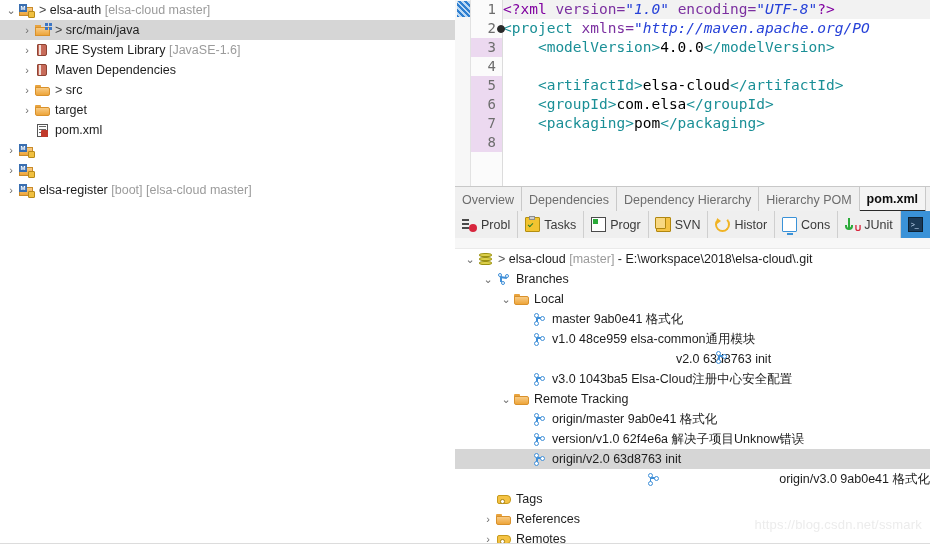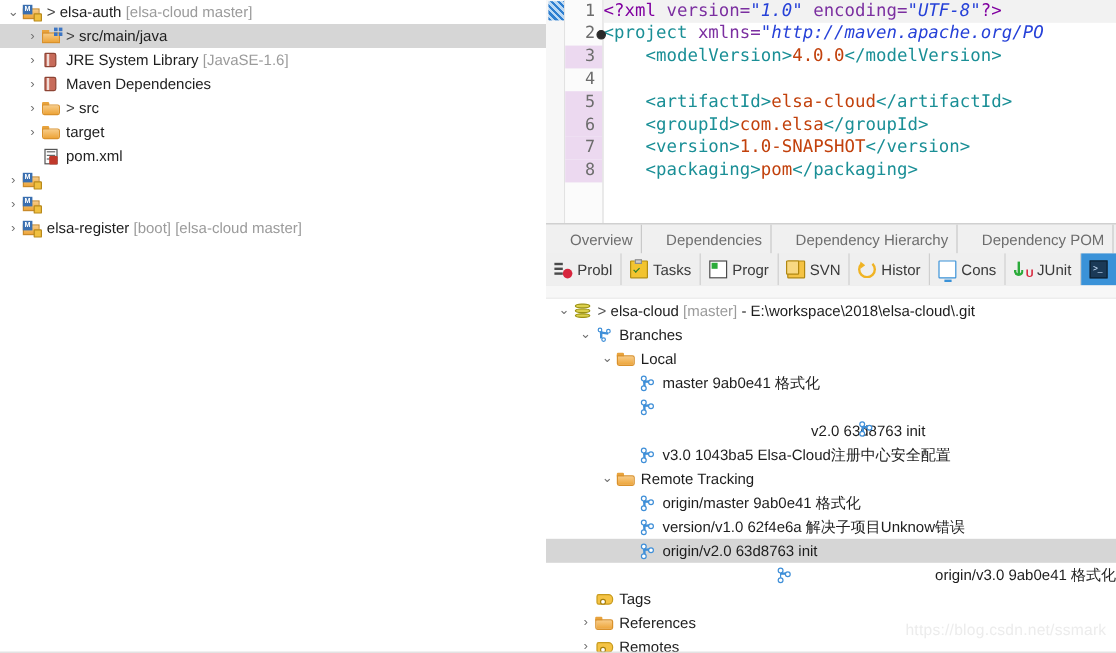--- a/index.html
+++ b/index.html
@@ -98,28 +98,28 @@
   .ed-code{position:absolute;left:48px;top:0;right:0;height:186px;overflow:hidden;}
   .cline{height:19px;line-height:19px;white-space:pre;
      font-family:"DejaVu Sans Mono","Liberation Mono",monospace;font-size:14.5px;color:#000;}
   .cline.hl{background:#f2f2f2;}
   .fold{position:absolute;left:42px;width:7px;height:19px;}
   .fold span{position:absolute;left:0;top:6px;width:6px;height:6px;border:1px solid #2a2a2a;border-radius:50%;background:#2a2a2a;}
   .tk{color:#8000a0;}          
   .tg{color:#1a8f96;}          
   .at{color:#7b2fa0;}          
   .av{color:#2641d8;font-style:italic;}  
-  .txt{color:#c2410c;}
+  .txt{color:#000000;}
 
   
   #formtabs{position:absolute;left:0;top:186px;width:475px;height:25px;
     background:#f0f0f0;border-top:1px solid #c8c8c8;border-bottom:1px solid #c8c8c8;
     display:flex;align-items:stretch;overflow:hidden;}
   .ftab{display:flex;align-items:center;padding:0 7px;font-size:12.5px;color:#6d6d6d;
-    border-right:1px solid #c9c9c9;white-space:nowrap;cursor:default;margin-left:13px;}
+    border-right:1px solid #c9c9c9;white-space:nowrap;cursor:default;}
   .ftab.act{color:#0d0d0d;font-weight:bold;background:#f4f4f4;
     border-bottom:2px solid #2b2b2b;}
 
   
   #viewtabs{position:absolute;left:0;top:211px;width:475px;height:27px;
     background:#efefef;border-bottom:1px solid #c5c5c5;display:flex;align-items:stretch;overflow:hidden;}
   .vtab{display:flex;align-items:center;gap:4px;padding:0 7px;font-size:12.5px;color:#3a3a3a;
     border-right:1px solid #cfcfcf;white-space:nowrap;cursor:default;}
   .vtab .vi{width:15px;min-width:15px;height:15px;position:relative;}
   .vtab.sel{background:#3a92d8;}
@@ -268,40 +268,39 @@
           <div class="gnum chg">8</div>
         </div>
       <div class="ed-sep"></div>
       <div class="ed-code">
           <div class="cline hl"><span class="tk">&lt;?xml </span><span class="at">version=</span><span class="av">"1.0"</span><span class="txt"> </span><span class="at">encoding=</span><span class="av">"UTF-8"</span><span class="tk">?&gt;</span></div>
           <div class="cline"><span class="tg">&lt;project </span><span class="at">xmlns=</span><span class="av">"http://maven.apache.org/PO</span></div>
           <div class="cline"><span class="txt">    </span><span class="tg">&lt;modelVersion&gt;</span><span class="txt">4.0.0</span><span class="tg">&lt;/modelVersion&gt;</span></div>
           <div class="cline"><span class="txt"></span></div>
           <div class="cline"><span class="txt">    </span><span class="tg">&lt;artifactId&gt;</span><span class="txt">elsa-cloud</span><span class="tg">&lt;/artifactId&gt;</span></div>
           <div class="cline"><span class="txt">    </span><span class="tg">&lt;groupId&gt;</span><span class="txt">com.elsa</span><span class="tg">&lt;/groupId&gt;</span></div>
-          <div class="cline"><span class="txt">    </span><span class="tg">&lt;version&gt;</span><span class="txt">1.0-SNAPSHOT</span><span class="tg">&lt;/version&gt;</span></div>
           <div class="cline"><span class="txt">    </span><span class="tg">&lt;packaging&gt;</span><span class="txt">pom</span><span class="tg">&lt;/packaging&gt;</span></div>
         </div>
     <div class="fold" style="top: 19px;">
           <span></span>
         </div>
       </div>
 
     <div id="formtabs">
         <div class="ftab">
           <span>Overview</span>
         </div>
         <div class="ftab">
           <span>Dependencies</span>
         </div>
         <div class="ftab">
           <span>Dependency Hierarchy</span>
         </div>
         <div class="ftab">
-          <span>Dependency POM</span>
+          <span>Hierarchy POM</span>
         </div>
         <div class="ftab act">
           <span>pom.xml</span>
         </div>
         <div class="ftab">
           <span>De</span>
         </div>
       </div>
 
     <div id="viewtabs">
@@ -407,20 +406,21 @@
             <span class="arrow none"></span>
             <span class="tw-ico">
               <span class="ic-branchnode">
                 <span class="ln"></span>
                 <span class="ln2"></span>
                 <span class="d d1"></span>
                 <span class="d d2"></span>
                 <span class="d d3"></span>
               </span>
             </span>
+            <span class="g-lbl">v1.0 48ce959 elsa-common通用模块</span>
           </div>
           <div class="g-row" style="padding-left: 62px; flex-direction: column;">
             <span class="arrow none"></span>
             <span class="tw-ico">
               <span class="ic-branchnode">
                 <span class="ln"></span>
                 <span class="ln2"></span>
                 <span class="d d1"></span>
                 <span class="d d2"></span>
                 <span class="d d3"></span>

